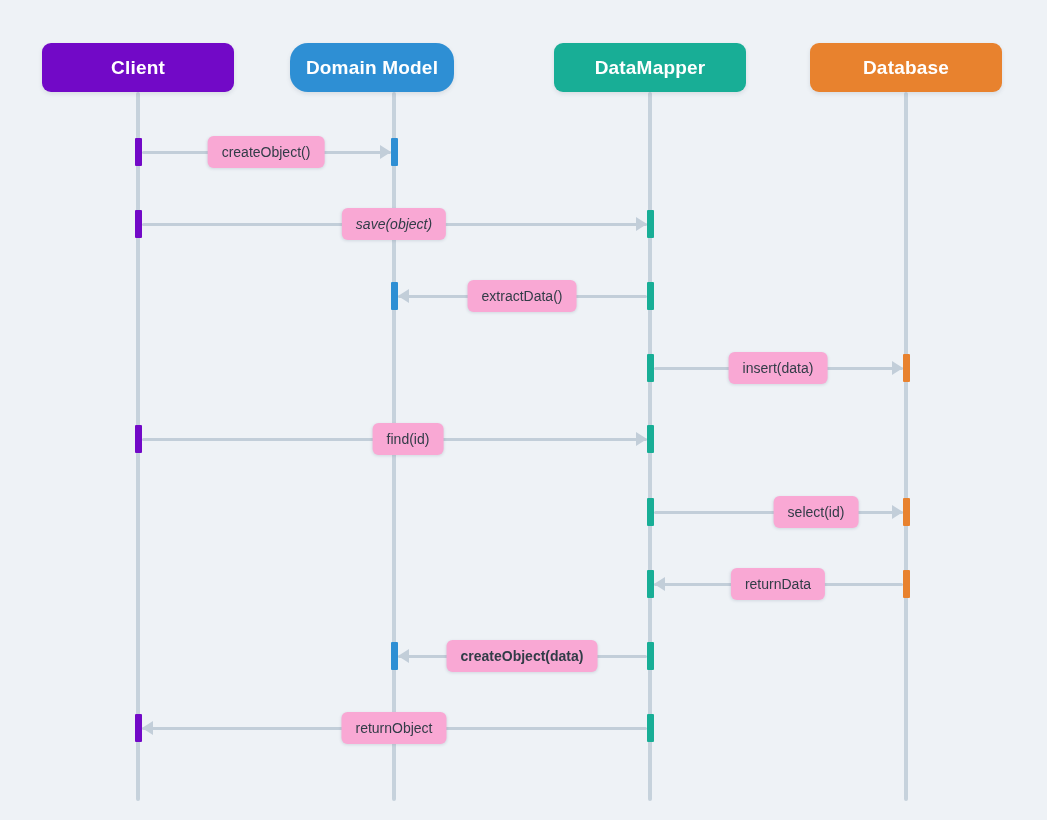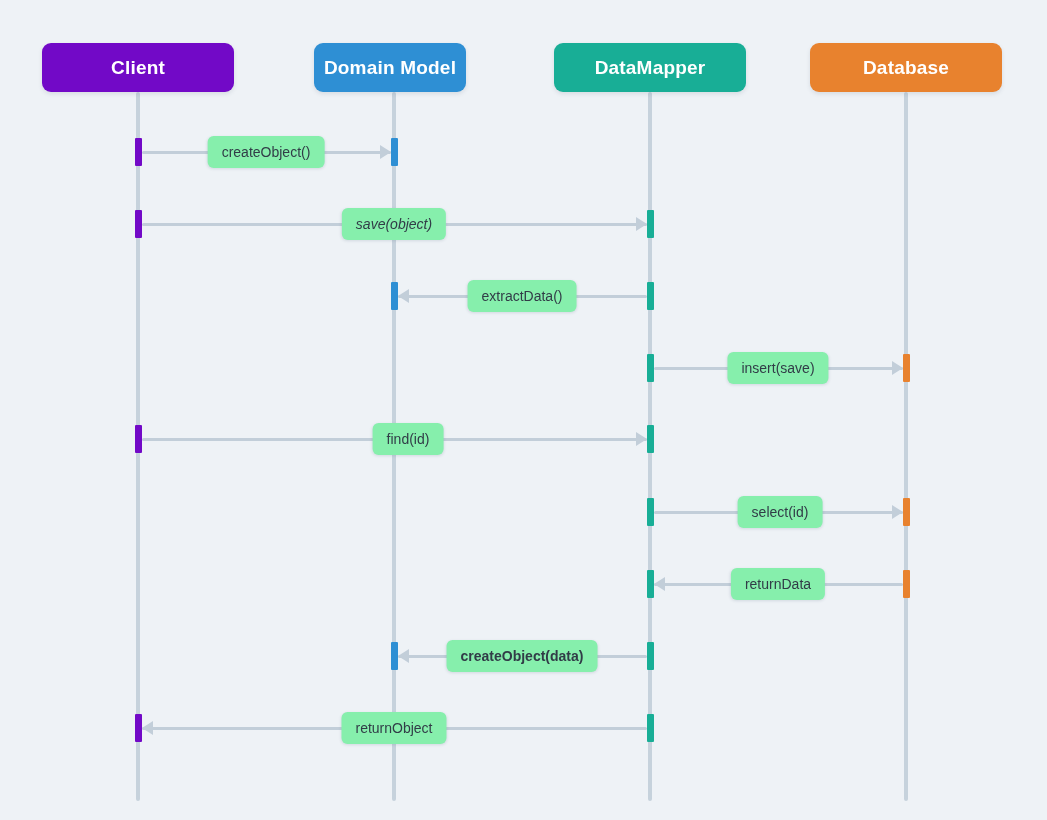--- a/index.html
+++ b/index.html
@@ -67,21 +67,21 @@
   }
   .arrowhead.right {
     border-left: 11px solid #c2ced9;
   }
   .arrowhead.left {
     border-right: 11px solid #c2ced9;
   }
   
   .msg-label {
     position: absolute;
-    background: #86efac;
+    background: #f9a8d4;
     border-radius: 6px;
     padding: 9px 14px;
     font-size: 14px;
     color: #313c47;
     white-space: nowrap;
     box-shadow: 0 1px 3px rgba(70,90,110,0.16);
     transform: translate(-50%, -50%);
     line-height: 1;
   }
 </style>
@@ -132,34 +132,34 @@
       <div class="activation" style="left: 646.5px; top: 570px; background: rgb(24, 174, 150);"></div>
       <div class="activation" style="left: 646.5px; top: 642px; background: rgb(24, 174, 150);"></div>
       <div class="activation" style="left: 390.5px; top: 642px; background: rgb(46, 143, 212);"></div>
       <div class="activation" style="left: 646.5px; top: 714px; background: rgb(24, 174, 150);"></div>
       <div class="activation" style="left: 134.5px; top: 714px; background: rgb(114, 9, 199);"></div>
     </div>
   <div id="layer-participants">
       <div class="participant" style="left: 42px; width: 192px; top: 43px; background: rgb(114, 9, 199);">
         <span class="p-label">Client</span>
       </div>
-      <div class="participant" style="left: 314px; width: 152px; top: 43px; background: rgb(46, 143, 212);">
+      <div class="participant" style="left: 290px; width: 164px; top: 43px; background: rgb(46, 143, 212); border-radius: 18px;">
         <span class="p-label">Domain Model</span>
       </div>
       <div class="participant" style="left: 554px; width: 192px; top: 43px; background: rgb(24, 174, 150); text-align: center;">
         <span class="p-label">DataMapper</span>
       </div>
       <div class="participant" style="left: 810px; width: 192px; top: 43px; background: rgb(232, 130, 46);">
         <span class="p-label">Database</span>
       </div>
     </div>
   <div id="layer-labels">
       <div class="msg-label" style="left: 266px; top: 152px;">createObject()</div>
       <div class="msg-label" style="left: 394px; top: 224px; font-style: italic;">save(object)</div>
       <div class="msg-label" style="left: 522px; top: 296px;">extractData()</div>
-      <div class="msg-label" style="left: 778px; top: 368px;">insert(save)</div>
+      <div class="msg-label" style="left: 778px; top: 368px;">insert(data)</div>
       <div class="msg-label" style="left: 394px; top: 439px; margin-left: 14px;">find(id)</div>
-      <div class="msg-label" style="left: 780px; top: 512px;">select(id)</div>
+      <div class="msg-label" style="left: 816px; top: 512px;">select(id)</div>
       <div class="msg-label" style="left: 778px; top: 584px;">returnData</div>
       <div class="msg-label" style="left: 522px; top: 656px; font-weight: bold;">createObject(data)</div>
       <div class="msg-label" style="left: 394px; top: 728px;">returnObject</div>
     </div>
 </div>
 
 </body></html>

